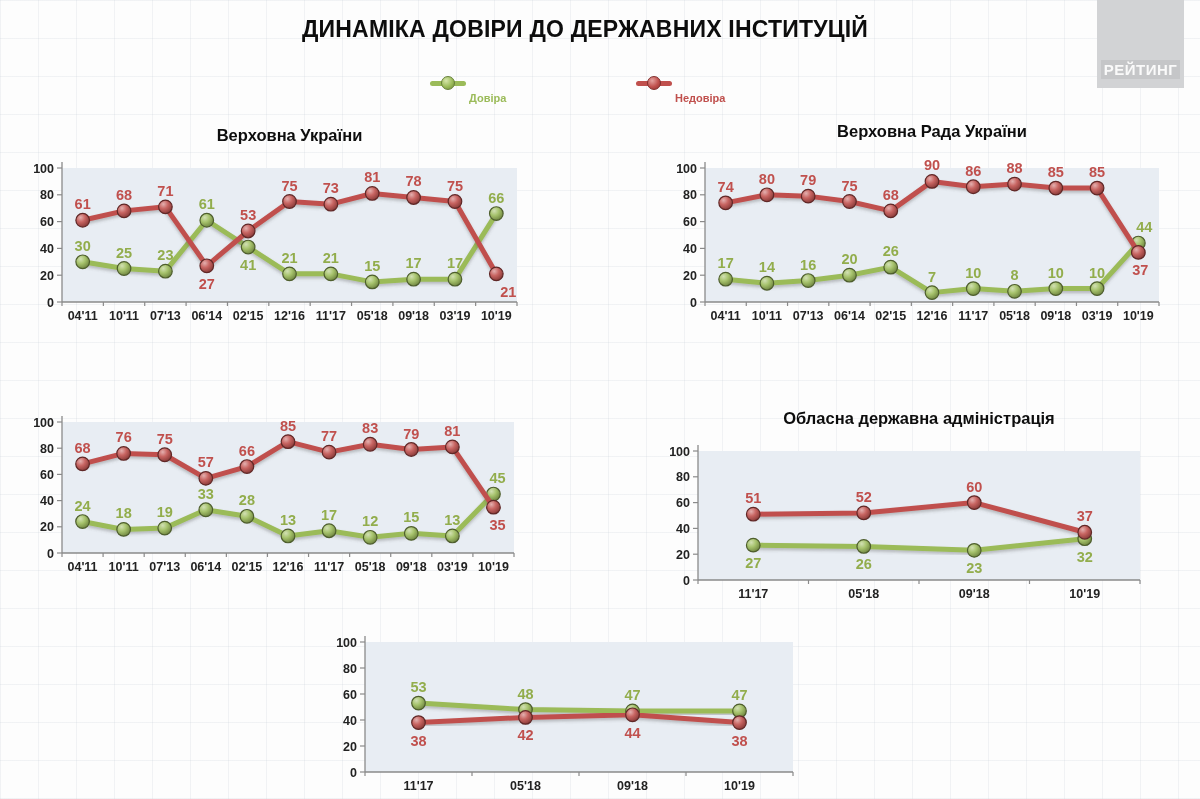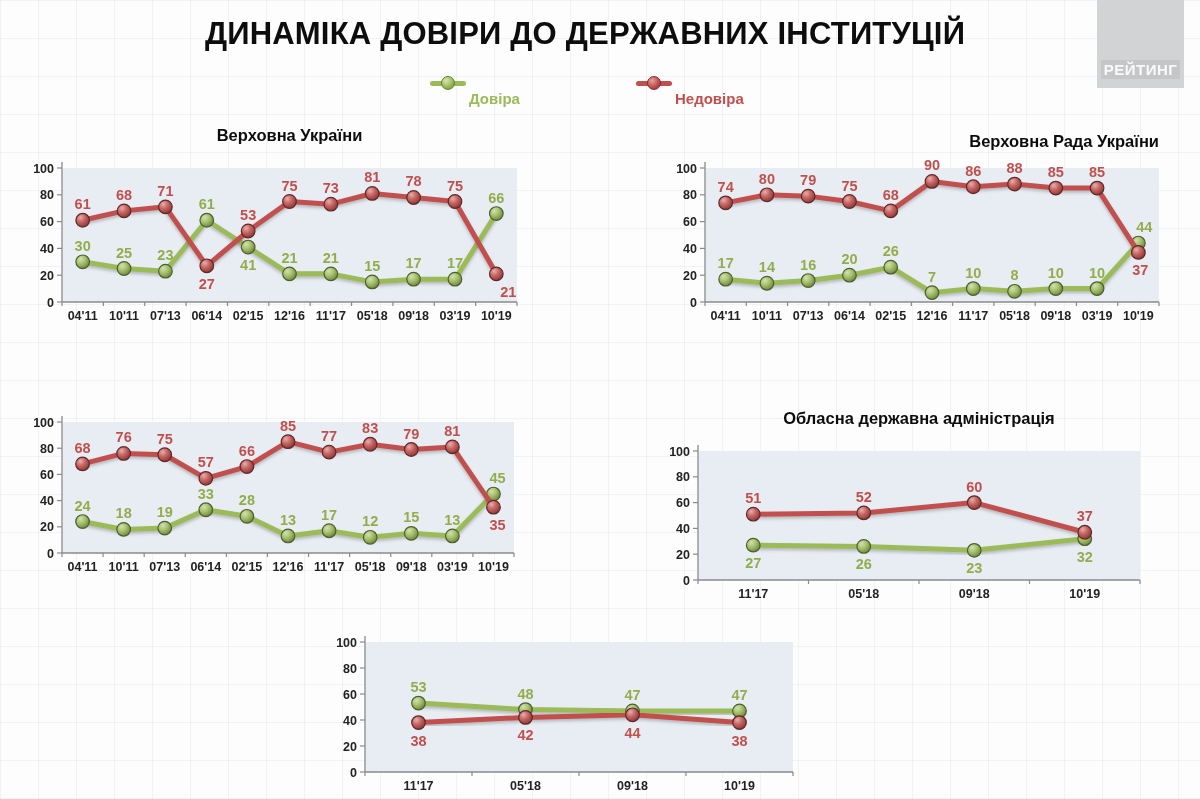--- a/index.html
+++ b/index.html
@@ -11,21 +11,21 @@
   .page {
     position:relative; width:1200px; height:799px; overflow:hidden;
     background-color:#fdfdfd;
     background-image:
       linear-gradient(rgba(200,206,216,0.22) 1px, transparent 1px),
       linear-gradient(90deg, rgba(200,206,216,0.22) 1px, transparent 1px);
     background-size:38px 38px;
   }
   .main-title {
     position:absolute; top:16px; left:0; width:1170px;
-    text-align:center; font-size:31px; font-weight:700; color:#0d0d0d;
+    text-align:center; font-size:23px; font-weight:700; color:#0d0d0d;
     letter-spacing:0.2px;
   }
   .logo {
     position:absolute; top:0; right:16px; width:87px; height:88px;
     background:#d2d3d5; display:flex; align-items:flex-end; justify-content:center;
     padding-bottom:9px;
   }
   .logo-text {
     color:#fafafa; font-weight:700; font-size:15px; letter-spacing:0.5px;
     background:rgba(125,125,125,0.15); padding:1px 3px;
@@ -34,32 +34,32 @@
   .legend-item { position:absolute; display:flex; align-items:center; height:26px; }
   .legend-item.trust { left:430px; }
   .legend-item.distrust { left:636px; }
   .lg-marker { position:relative; width:36px; height:16px; margin-right:3px; }
   .lg-line { position:absolute; left:0; top:6px; width:36px; height:5px; border-radius:3px; }
   .lg-dot { position:absolute; left:11px; top:1px; width:14px; height:14px; border-radius:50%; }
   .trust .lg-line { background:#9bbb59; }
   .trust .lg-dot { background:radial-gradient(circle at 35% 30%, #d7e6ab, #9bbb59 55%, #6d8639 100%); border:1px solid #67803a; }
   .distrust .lg-line { background:#c0504d; }
   .distrust .lg-dot { background:radial-gradient(circle at 35% 30%, #e4a29f, #c0504d 55%, #8c3331 100%); border:1px solid #802e2c; }
-  .legend-label { font-size:15px; font-weight:700;margin-top:30px; }
+  .legend-label { font-size:11px; font-weight:700;margin-top:30px; }
   .trust .legend-label { color:#9bbb59; }
   .distrust .legend-label { color:#c0504d; }
 
   .chart { position:absolute; }
   .chart svg { position:absolute; left:0; top:0; }
   .chart-title { position:absolute; text-align:center; font-size:16.5px; font-weight:700; color:#0d0d0d; z-index:2; }
 
   #chart0 { left:20px;  top:120px; width:540px; height:225px; }
   #chart0 .chart-title { left:42px; top:6px;  width:455px; }
   #chart1 { left:663px; top:120px; width:532px; height:225px; }
-  #chart1 .chart-title { left:42px; top:12px;  width:454px;text-align:right; }
+  #chart1 .chart-title { left:42px; top:2px;  width:454px; }
   #chart2 { left:20px;  top:374px; width:540px; height:214px; }
   #chart2 .chart-title { left:42px; top:6px;  width:452px; }
   #chart3 { left:656px; top:374px; width:522px; height:214px;margin-top:29px; }
   #chart3 .chart-title { left:42px; top:6px;  width:442px; }
   #chart4 { left:323px; top:588px; width:512px; height:211px; }
   #chart4 .chart-title { left:42px; top:8px;  width:428px; }
 </style>
 </head>
 <body>
 

